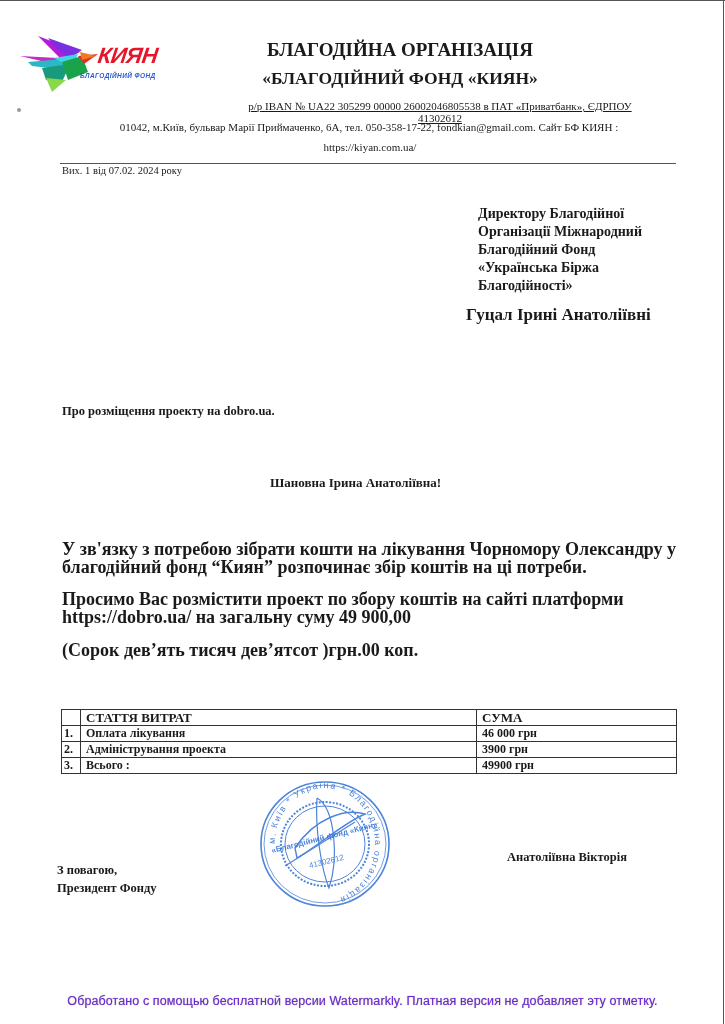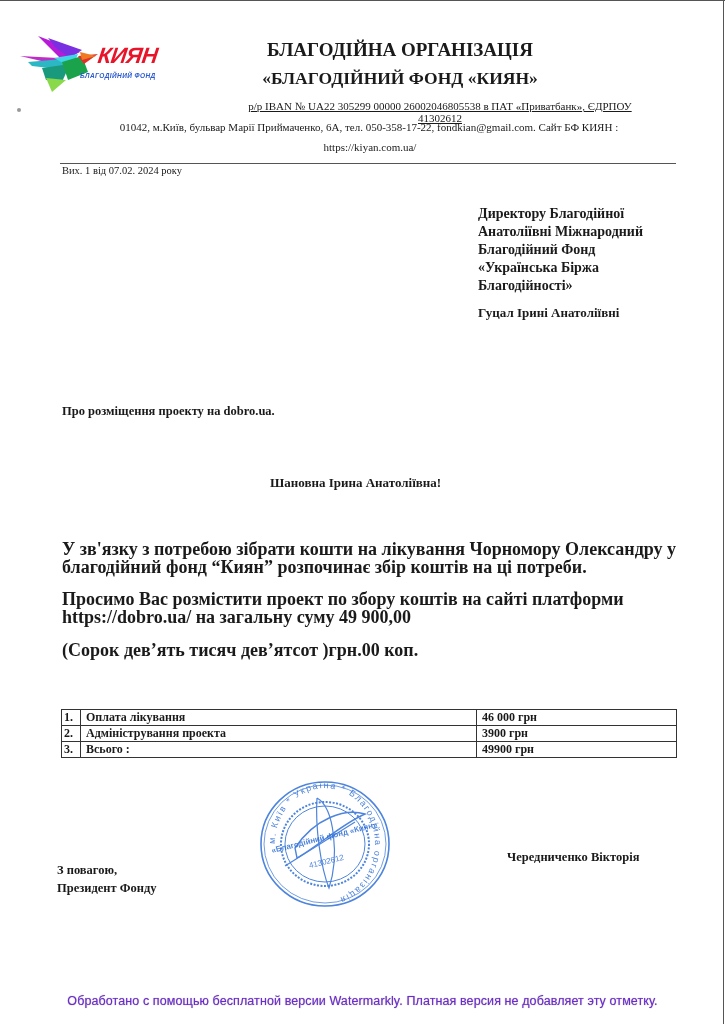--- a/index.html
+++ b/index.html
@@ -18,21 +18,21 @@
   .org-title { left: 200px; width: 400px; text-align: center; font-weight: bold; font-size: 19px; }
   .t1 { top: 39px; }
   .t2 { top: 68px; font-size: 17.5px; }
   .req { font-size: 11px; text-align: center; }
   .r1 { left: 240px; width: 400px; top: 100px; text-decoration: underline; }
   .r2 { left: 69px; width: 600px; top: 121px; }
   .r3 { left: 270px; width: 200px; top: 141px; }
   .hr { left: 60px; top: 163px; width: 616px; height: 1px; background: #555; }
   .outnum { left: 62px; top: 165px; font-size: 10.5px; }
   .addressee { left: 478px; top: 205px; font-weight: bold; font-size: 14px; line-height: 18px; }
-  .addr-name { left: 478px; top: 305px; font-weight: bold; font-size: 13px; }
+  .addr-name { left: 466px; top: 305px; font-weight: bold; font-size: 17px; }
   .subject { left: 62px; top: 404px; font-weight: bold; font-size: 12.5px; }
   .greeting { left: 270px; top: 475px; font-weight: bold; font-size: 13px; }
   .para { left: 62px; width: 616px; font-weight: bold; font-size: 18px; line-height: 18px; }
   .p1 { top: 540px; }
   .p2 { top: 590px; }
   .p3 { top: 641px; }
   table.costs { position: absolute; left: 61px; top: 709px; width: 616px; border-collapse: collapse; font-size: 12px; font-weight: bold; }
   table.costs td { border: 1px solid #333; padding: 0 5px; height: 15px; line-height: 15px; }
   table.costs td.num { width: 14px; padding: 0 2px; text-align: left; }
   table.costs td.item { width: 385px; }
@@ -69,35 +69,40 @@
 <div class="abs org-title t1">БЛАГОДІЙНА ОРГАНІЗАЦІЯ</div>
 <div class="abs org-title t2">«БЛАГОДІЙНИЙ ФОНД «КИЯН»</div>
 <div class="abs req r1">р/р IBAN № UA22 305299 00000 26002046805538  в ПАТ «Приватбанк», ЄДРПОУ 41302612</div>
 <div class="abs req r2">01042, м.Київ, бульвар Марії Приймаченко, 6А, тел. 050-358-17-22, fondkian@gmail.com. Сайт БФ КИЯН :</div>
 <div class="abs req r3">https://kiyan.com.ua/</div>
 <div class="abs hr"></div>
 <div class="abs outnum">Вих. 1 від 07.02. 2024 року</div>
 
 <div class="abs addressee">
   <div>Директору Благодійної</div>
-  <div>Анатоліївні Міжнародний</div>
+  <div>Організації Міжнародний</div>
   <div>Благодійний Фонд</div>
   <div>«Українська Біржа</div>
   <div>Благодійності»</div>
 </div>
 <div class="abs addr-name">Гуцал Ірині Анатоліївні</div>
 
 <div class="abs subject">Про розміщення проекту на dobro.ua.</div>
 <div class="abs greeting">Шановна Ірина Анатоліївна!</div>
 <div class="abs para p1">У зв'язку з потребою зібрати кошти на лікування Чорномору Олександру у благодійний фонд “Киян” розпочинає збір коштів на ці потреби.</div>
 <div class="abs para p2">Просимо Вас розмістити проект по збору коштів на сайті платформи  https://dobro.ua/  на загальну суму 49 900,00</div>
 <div class="abs para p3">(Сорок дев’ять  тисяч дев’ятсот )грн.00 коп.</div>
 
 <table class="costs">
   <tbody>
+      <tr class="head">
+    <td class="num"></td>
+    <td class="item">СТАТТЯ ВИТРАТ</td>
+    <td class="sum">СУМА</td>
+  </tr>
   <tr>
     <td class="num">1.</td>
     <td class="item">Оплата лікування</td>
     <td class="sum">46 000 грн</td>
   </tr>
   <tr>
     <td class="num">2.</td>
     <td class="item">Адміністрування проекта</td>
     <td class="sum">3900 грн</td>
   </tr>
@@ -106,21 +111,21 @@
     <td class="item">Всього :</td>
     <td class="sum">49900 грн</td>
   </tr>
 </tbody>
   </table>
 
 <div class="abs sign-left">
   <div>З повагою,</div>
   <div>Президент Фонду</div>
 </div>
-<div class="abs sign-right">Чередниченко Вікторія</div>
+<div class="abs sign-right">Анатоліївна Вікторія</div>
 
 <svg class="abs stamp" viewBox="0 0 140 132">
   <defs>
     <path id="stampArc" d="M 20,66 A 50,56 0 1,1 120,66 A 50,56 0 1,1 20,66"></path>
   </defs>
   <g fill="none" stroke="#2f6fd6" opacity="0.85">
     <ellipse cx="70" cy="66" rx="64" ry="62" stroke-width="1.6"></ellipse>
     <ellipse cx="70" cy="66" rx="61" ry="59" stroke-width="0.8"></ellipse>
     <ellipse cx="70" cy="66" rx="44" ry="42" stroke-width="2" stroke-dasharray="2 1.5"></ellipse>
     <ellipse cx="70" cy="66" rx="40" ry="38" stroke-width="1"></ellipse>

